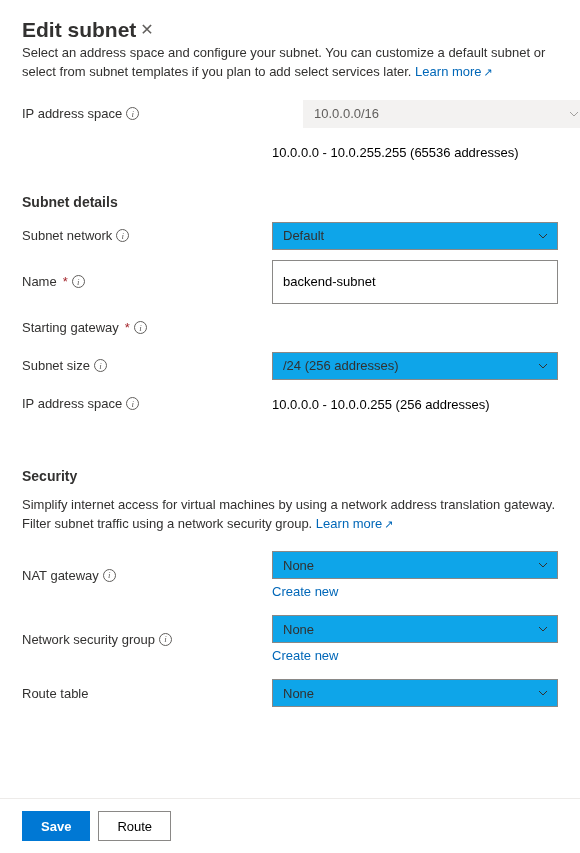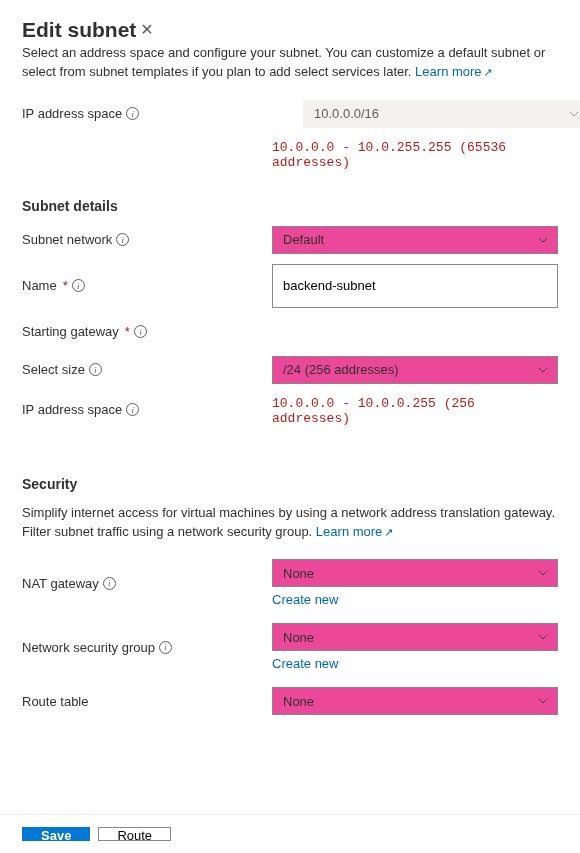--- a/index.html
+++ b/index.html
@@ -75,21 +75,21 @@
     color: #605e5c;
     font-style: italic;
     font-family: Georgia, serif;
     cursor: default;
   }
   .req { color: #a4262c; margin-left: 2px; }
   .select, .input {
     width: 100%;
     height: 28px;
     border: 1px solid #8a8886;
-    background: #ec4899;
+    background: #0ea5e9;
     padding: 0 26px 0 10px;
     font-size: 13px;
     font-family: inherit;
     position: relative;
     display: flex;
     align-items: center;
     cursor: pointer;
   }
   .select.disabled {
     background: #f3f2f1;
@@ -100,24 +100,23 @@
   }
   .select .chev {
     position: absolute;
     right: 8px;
     top: 50%;
     transform: translateY(-50%);
     pointer-events: none;
   }
   .chev svg { display: block; }
   .helper {
-    color: #b91c1c;
+    color: #000000;
     font-size: 13px;
     padding-top: 2px;
-    font-family: Liberation Mono, monospace;
   }
   .helper-link {
     margin-top: 5px;
   }
   .helper-link a { color: #0067b8; text-decoration: none; font-size: 13px; text-align: center; }
   h2.section {
     font-size: 14px;
     font-weight: 600;
     margin: 28px 0 12px 0;
   }
@@ -127,21 +126,21 @@
     bottom: 0;
     left: 0;
     right: 0;
     border-top: 1px solid #edebe9;
     padding: 12px 22px;
     display: flex;
     gap: 8px;
     background: #fff;
   }
   .btn {
-    height: 14px;
+    height: 30px;
     padding: 0 18px;
     font-size: 13px;
     font-family: inherit;
     border: 1px solid #8a8886;
     background: #fff;
     cursor: pointer;
   }
   .btn.primary {
     background: #0078d4;
     border-color: #0078d4;
@@ -225,21 +224,21 @@
   <div class="row">
     <div class="label-col">
       <span>Starting gateway</span>
         <span class="req">*</span>
       <span class="info-icon">i</span>
     </div>
   </div>
 
   <div class="row">
     <div class="label-col">
-      <span>Select size</span>
+      <span>Subnet size</span>
       <span class="info-icon">i</span>
     </div>
     <div class="field-col">
       <div class="select">
         <span>/24 (256 addresses)</span>
         <span class="chev">
             <svg width="12" height="12" viewBox="0 0 12 12">
               <path d="M2 4l4 4 4-4" stroke="#323130" stroke-width="1" fill="none"></path>
             </svg>
           </span>

